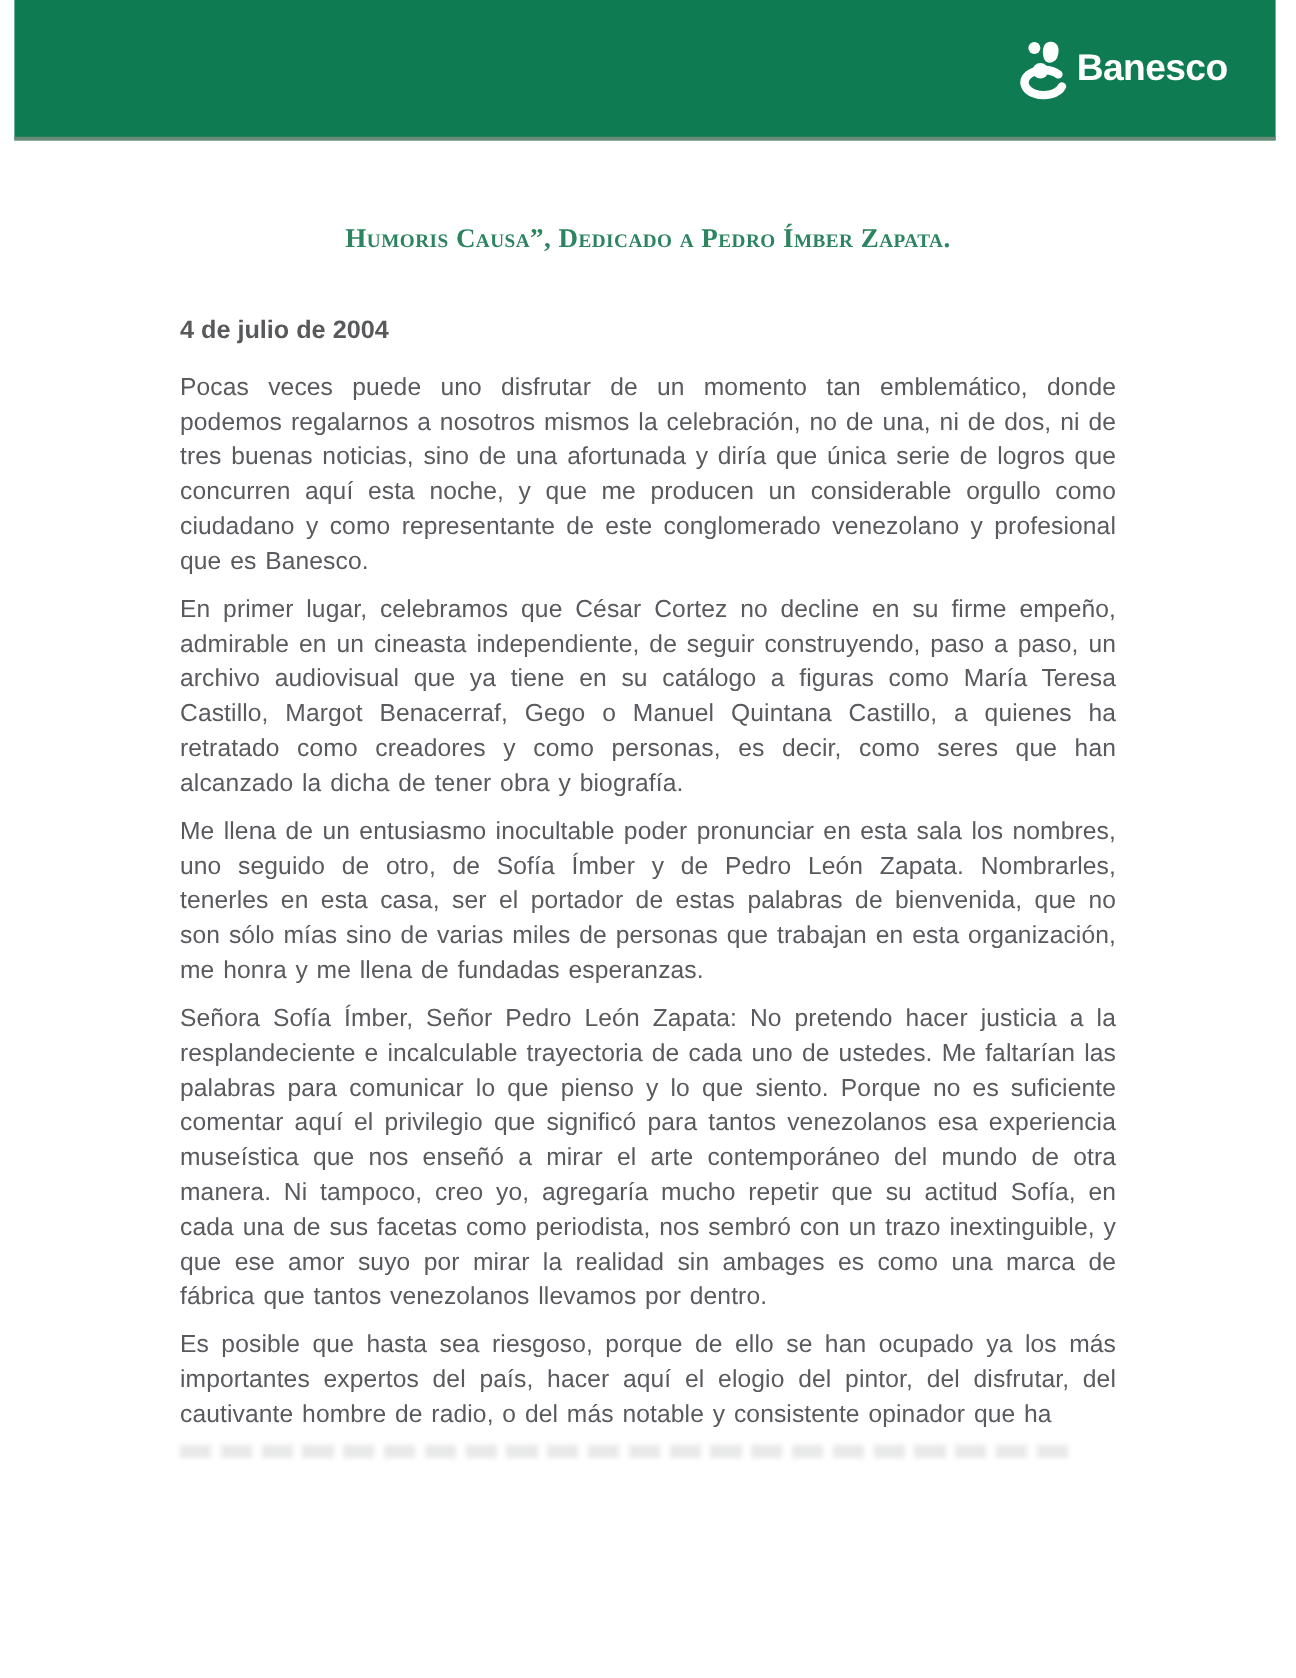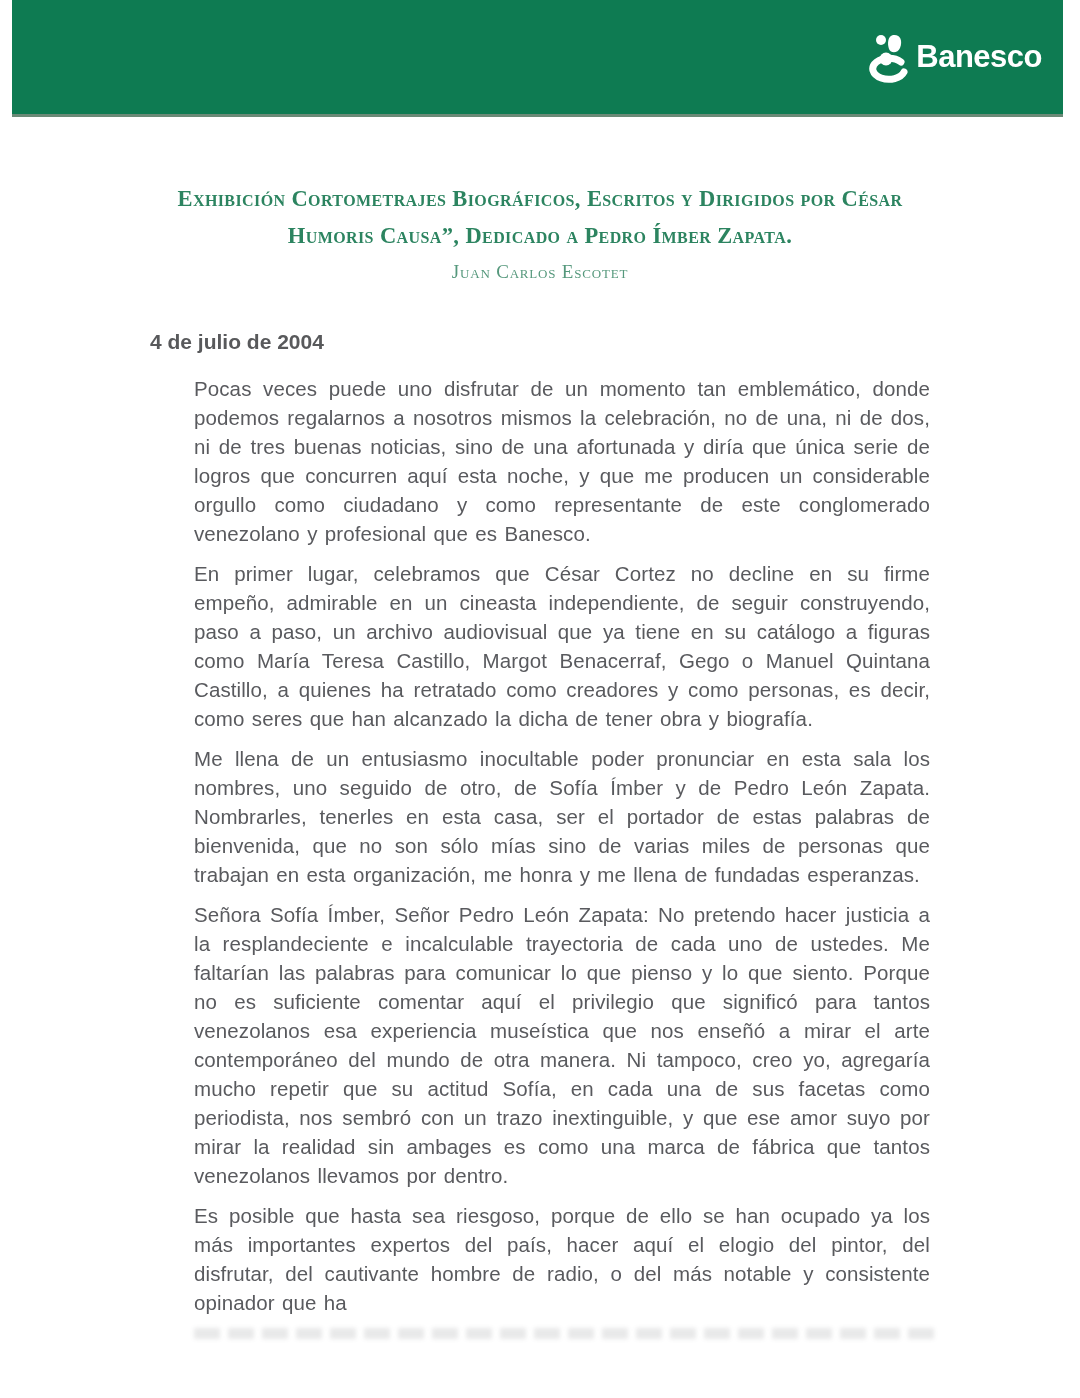--- a/index.html
+++ b/index.html
@@ -14,21 +14,21 @@
   
   .banner {
     position: absolute;
     left: 12px; right: 17px; top: 0;
     height: 117px;
     background: #0e7b52;
     border-bottom: 3px solid #6b8a77;
     display: flex;
     align-items: center;
     justify-content: flex-end;
-    padding-right: 21px;
+    padding-right: 40px;
     box-sizing: border-box;
   }
   .logo {
     display: flex;
     align-items: center;
     gap: 5px;
   }
   .logo-icon { width: 42px; height: 52px; display: block; }
   .brand-text {
     color: #ffffff;
@@ -68,21 +68,21 @@
     letter-spacing: 0.8px;
   }
 
   .doc-date {
     margin-top: 47px;
     font-weight: bold;
     color: #58595b;
     font-size: 21px;
   }
 
-  .doc-body { margin-top: 20px; margin-left: 44px; }
+  .doc-body { margin-top: 20px; }
   .doc-body p {
     margin: 0 0 11px 0;
     color: #595a5e;
     font-size: 20.5px;
     line-height: 29px;
     text-align: justify;
     word-spacing: 1.5px;
     letter-spacing: 0.1px;
   }
 
@@ -114,25 +114,23 @@
 
       <path d="M32 31 A 16 10.5 0 1 0 35 41" stroke="#ffffff" stroke-width="7" fill="none" stroke-linecap="round"></path>
     </svg>
     <span class="brand-text">Banesco</span>
   </div>
 </div>
 
 <div class="content">
 
   <div class="doc-title">
-    <div class="t-line">Exhibición Cortometrajes Biográficos, Escritos y Dirigidos por César</div>
     <div class="t-line">Humoris Causa”, Dedicado a Pedro Ímber Zapata.</div>
   </div>
 
-  <div class="doc-author">Juan Carlos Escotet</div>
 
   <div class="doc-date">4 de julio de 2004</div>
 
   <div class="doc-body">
     <p>Pocas veces puede uno disfrutar de un momento tan emblemático, donde podemos regalarnos a nosotros mismos la celebración, no de una, ni de dos, ni de tres buenas noticias, sino de una afortunada y diría que única serie de logros que concurren aquí esta noche, y que me producen un considerable orgullo como ciudadano y como representante de este conglomerado venezolano y profesional que es Banesco.</p>
     <p>En primer lugar, celebramos que César Cortez no decline en su firme empeño, admirable en un cineasta independiente, de seguir construyendo, paso a paso, un archivo audiovisual que ya tiene en su catálogo a figuras como María Teresa Castillo, Margot Benacerraf, Gego o Manuel Quintana Castillo, a quienes ha retratado como creadores y como personas, es decir, como seres que han alcanzado la dicha de tener obra y biografía.</p>
     <p>Me llena de un entusiasmo inocultable poder pronunciar en esta sala los nombres, uno seguido de otro, de Sofía Ímber y de Pedro León Zapata. Nombrarles, tenerles en esta casa, ser el portador de estas palabras de bienvenida, que no son sólo mías sino de varias miles de personas que trabajan en esta organización, me honra y me llena de fundadas esperanzas.</p>
     <p>Señora Sofía Ímber, Señor Pedro León Zapata: No pretendo hacer justicia a la resplandeciente e incalculable trayectoria de cada uno de ustedes. Me faltarían las palabras para comunicar lo que pienso y lo que siento. Porque no es suficiente comentar aquí el privilegio que significó para tantos venezolanos esa experiencia museística que nos enseñó a mirar el arte contemporáneo del mundo de otra manera. Ni tampoco, creo yo, agregaría mucho repetir que su actitud Sofía, en cada una de sus facetas como periodista, nos sembró con un trazo inextinguible, y que ese amor suyo por mirar la realidad sin ambages es como una marca de fábrica que tantos venezolanos llevamos por dentro.</p>
     <p>Es posible que hasta sea riesgoso, porque de ello se han ocupado ya los más importantes expertos del país, hacer aquí el elogio del pintor, del disfrutar, del cautivante hombre de radio, o del más notable y consistente opinador que ha</p>
     <div class="cropped-remnant"></div>

